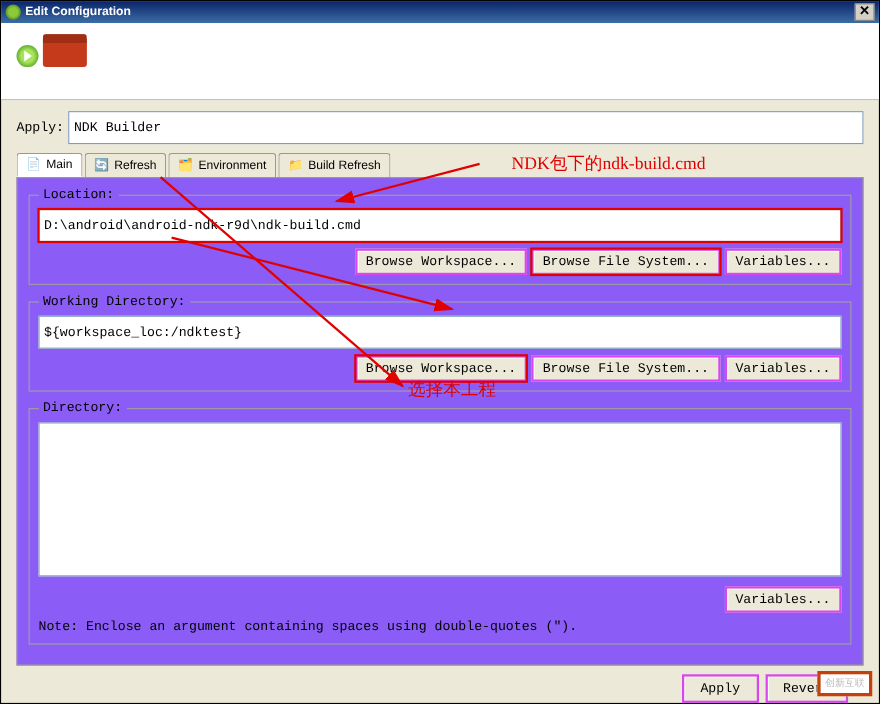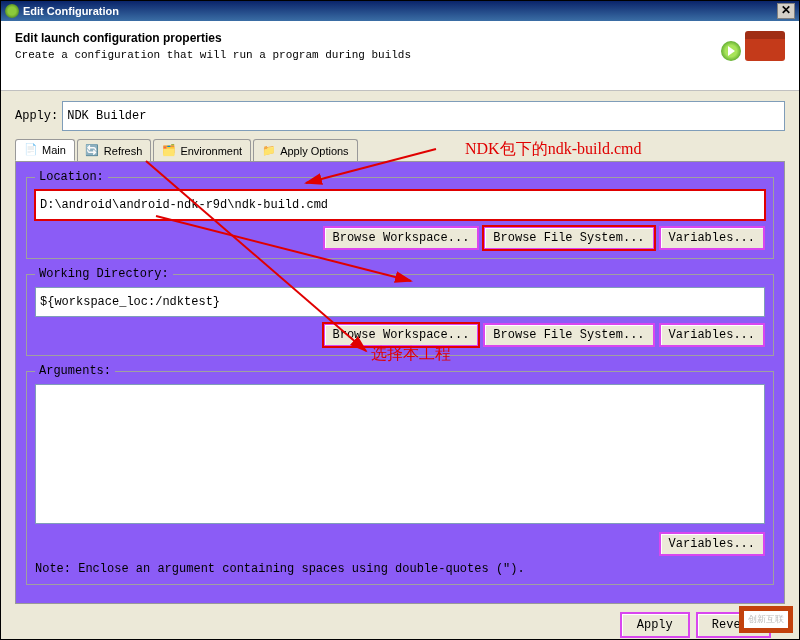--- a/index.html
+++ b/index.html
@@ -33,41 +33,37 @@
 .textarea { width: 100%; height: 140px; border: 1px solid #7f9db9; background: #fff; padding: 2px 4px; font-family: "Courier New", monospace; font-size: 12px; resize: none; }
 .note { font-family: "Courier New", monospace; font-size: 12px; margin-top: 6px; }
 .bottom-btns { display: flex; justify-content: flex-end; gap: 6px; padding: 8px 14px; }
 .bottom-btns .btn { min-width: 70px; padding: 4px 14px; }
 .footer { border-top: 1px solid #c0c0c0; padding: 8px 14px; display: flex; justify-content: space-between; align-items: center; }
 .help-icon { width: 20px; height: 20px; border: 1px solid #3a6ea5; border-radius: 50%; color: #3a6ea5; text-align: center; line-height: 18px; font-weight: bold; cursor: pointer; }
 .annotation { position: absolute; color: #e00000; font-size: 16px; font-family: "SimSun", serif; pointer-events: none; }
 .ann1 { top: 138px; left: 464px; }
 .ann2 { top: 343px; left: 370px; }
 svg.arrow { position: absolute; pointer-events: none; }
-.watermark { position: absolute; right: 6px; bottom: 6px; font-size: 9px; color: #bbb; border: 5px solid #c2410c; padding: 2px 4px; background: #fff; }
+.watermark { position: absolute; right: 6px; bottom: 6px; font-size: 9px; color: #bbb; border: 3px solid #c2410c; padding: 2px 4px; background: #fff; }
 .input-highlight { outline: 2px solid #e00000; outline-offset: -1px; }
 </style>
 </head>
 <body>
 
 <div class="window">
 
   <div class="titlebar">
     <div class="titlebar-left">
       <span class="title-icon"></span>
       <span>Edit Configuration</span>
     </div>
     <div class="close-btn">✕</div>
   </div>
 
   <div class="header-area">
-    <div>
-      <div class="header-title">Edit launch configuration properties</div>
-      <div class="header-sub">Create a configuration that will run a program during builds</div>
-    </div>
     <div class="header-icons">
       <span class="run-icon"></span>
       <span class="toolbox-icon"></span>
     </div>
   </div>
 
   <div class="content">
 
     <div class="name-row">
       <span class="name-label">Apply:</span>
@@ -82,21 +78,21 @@
       <div class="tab">
         <span class="tab-icon">🔄</span>
         <span>Refresh</span>
       </div>
       <div class="tab">
         <span class="tab-icon">🗂️</span>
         <span>Environment</span>
       </div>
       <div class="tab">
         <span class="tab-icon">📁</span>
-        <span>Apply Options</span>
+        <span>Build Refresh</span>
       </div>
     </div>
 
     <div class="main-panel">
 
       <fieldset>
         <legend>Location:</legend>
         <input class="text-input input-highlight" style="width: 100%;" value="D:\android\android-ndk-r9d\ndk-build.cmd">
         <div class="btn-row">
           <button class="btn">Browse Workspace...</button>
@@ -109,21 +105,21 @@
         <legend>Working Directory:</legend>
         <input class="text-input" style="width: 100%;" value="${workspace_loc:/ndktest}">
         <div class="btn-row">
           <button class="btn highlight">Browse Workspace...</button>
           <button class="btn">Browse File System...</button>
           <button class="btn">Variables...</button>
         </div>
       </fieldset>
 
       <fieldset>
-        <legend>Arguments:</legend>
+        <legend>Directory:</legend>
         <textarea class="textarea" style=""></textarea>
         <div class="btn-row">
           <button class="btn">Variables...</button>
         </div>
         <div class="note">Note: Enclose an argument containing spaces using double-quotes (").</div>
       </fieldset>
 
     </div>
 
     <div class="bottom-btns">

